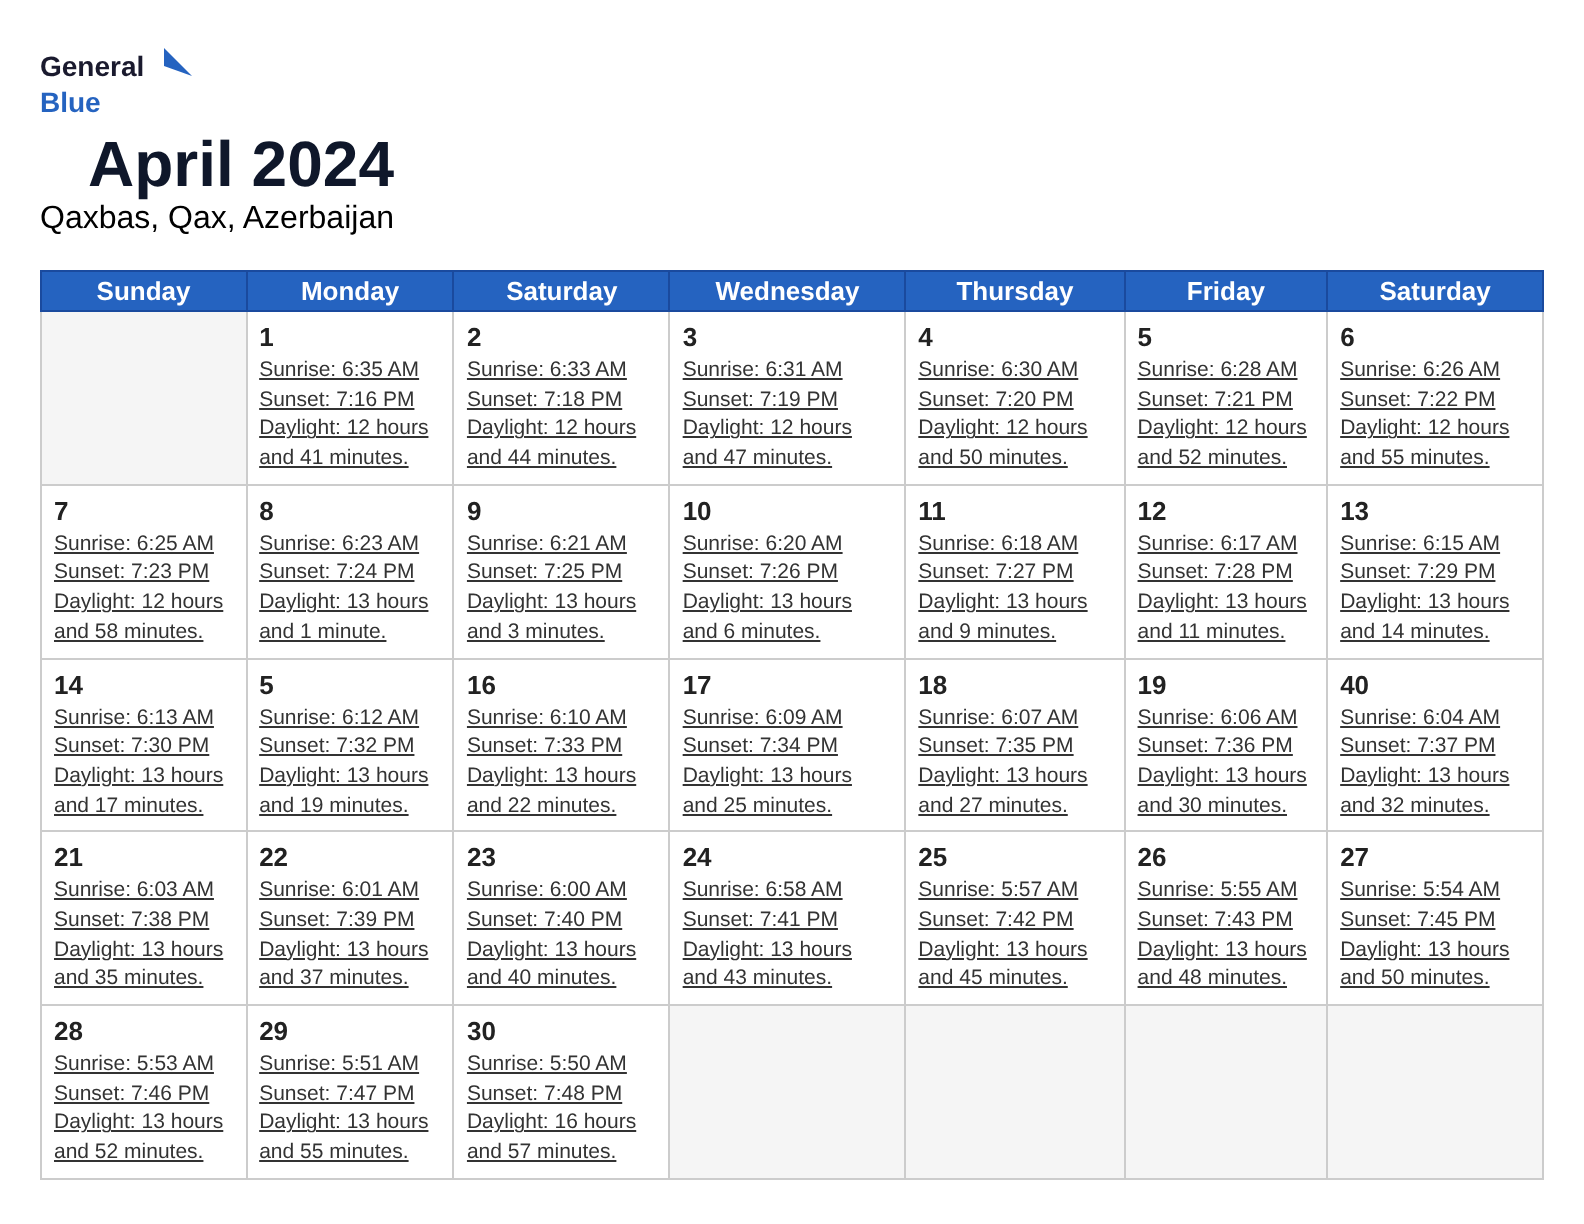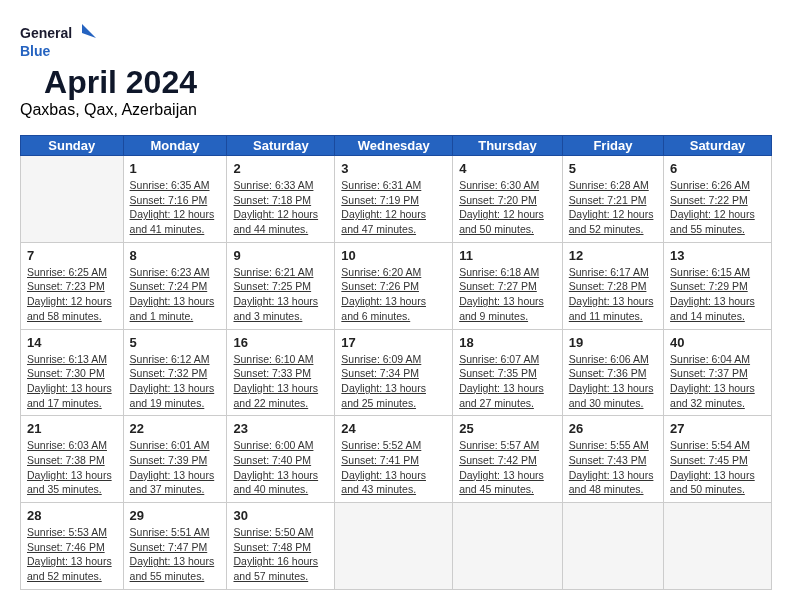--- a/index.html
+++ b/index.html
@@ -294,21 +294,21 @@
         <span class="day-num">23</span>
         <div class="day-info">
           <span>Sunrise: 6:00 AM</span><br>
           <span>Sunset: 7:40 PM</span><br>
           <span>Daylight: 13 hours and 40 minutes.</span>
         </div>
       </td>
         <td>
         <span class="day-num">24</span>
         <div class="day-info">
-          <span>Sunrise: 5:52 AM</span><br>
+          <span>Sunrise: 6:58 AM</span><br>
           <span>Sunset: 7:41 PM</span><br>
           <span>Daylight: 13 hours and 43 minutes.</span>
         </div>
       </td>
         <td>
         <span class="day-num">25</span>
         <div class="day-info">
           <span>Sunrise: 5:57 AM</span><br>
           <span>Sunset: 7:42 PM</span><br>
           <span>Daylight: 13 hours and 45 minutes.</span>

